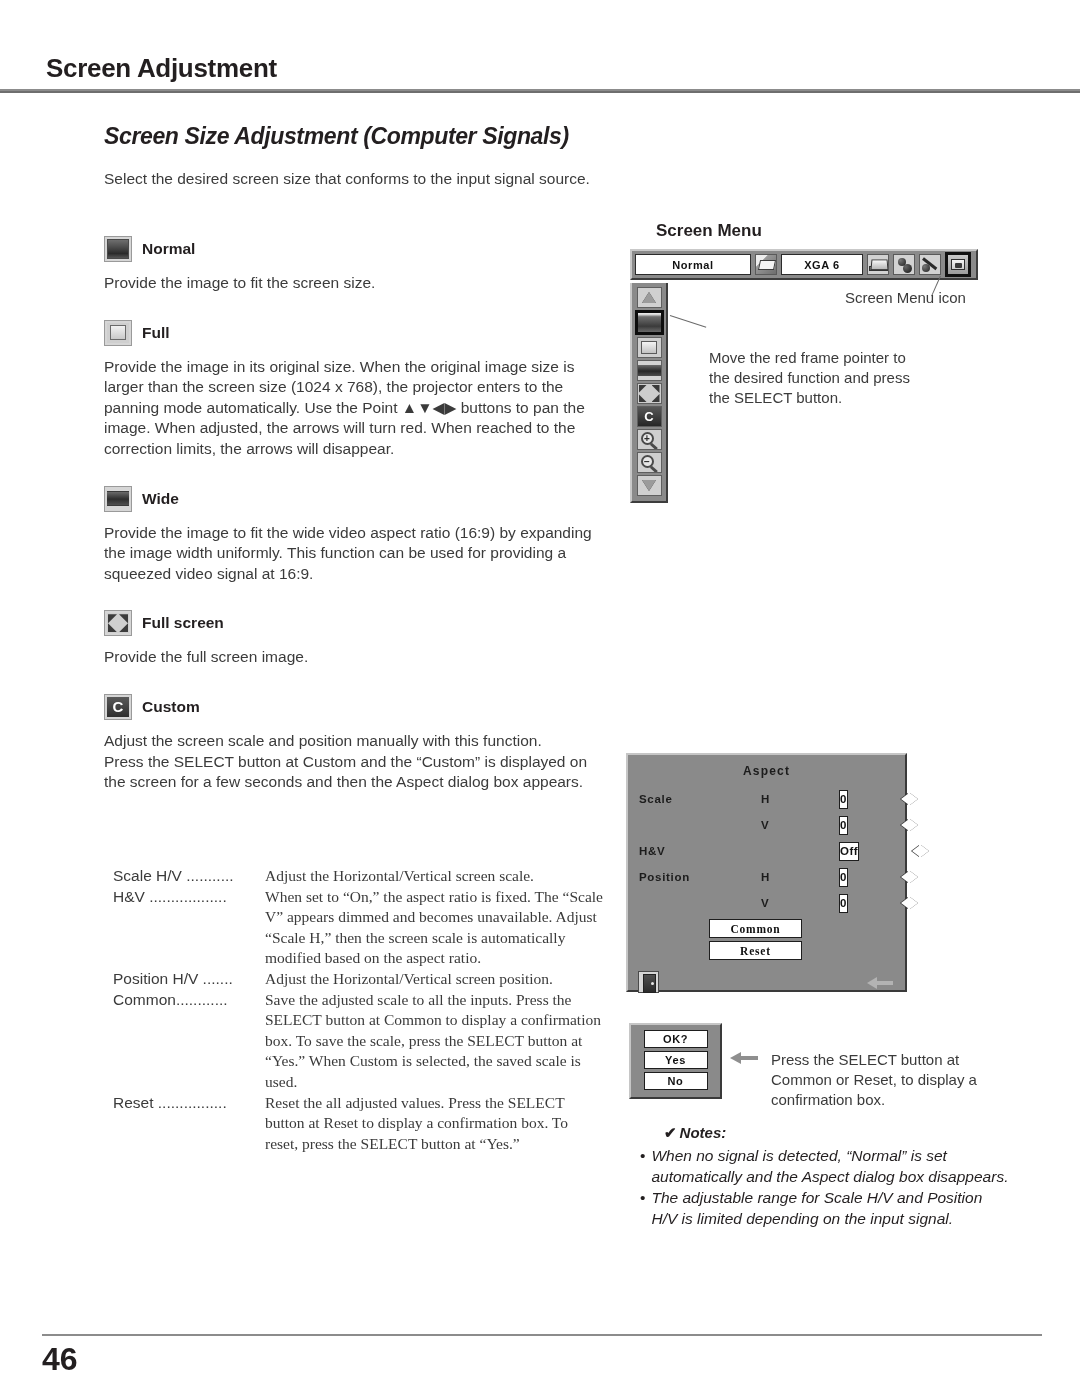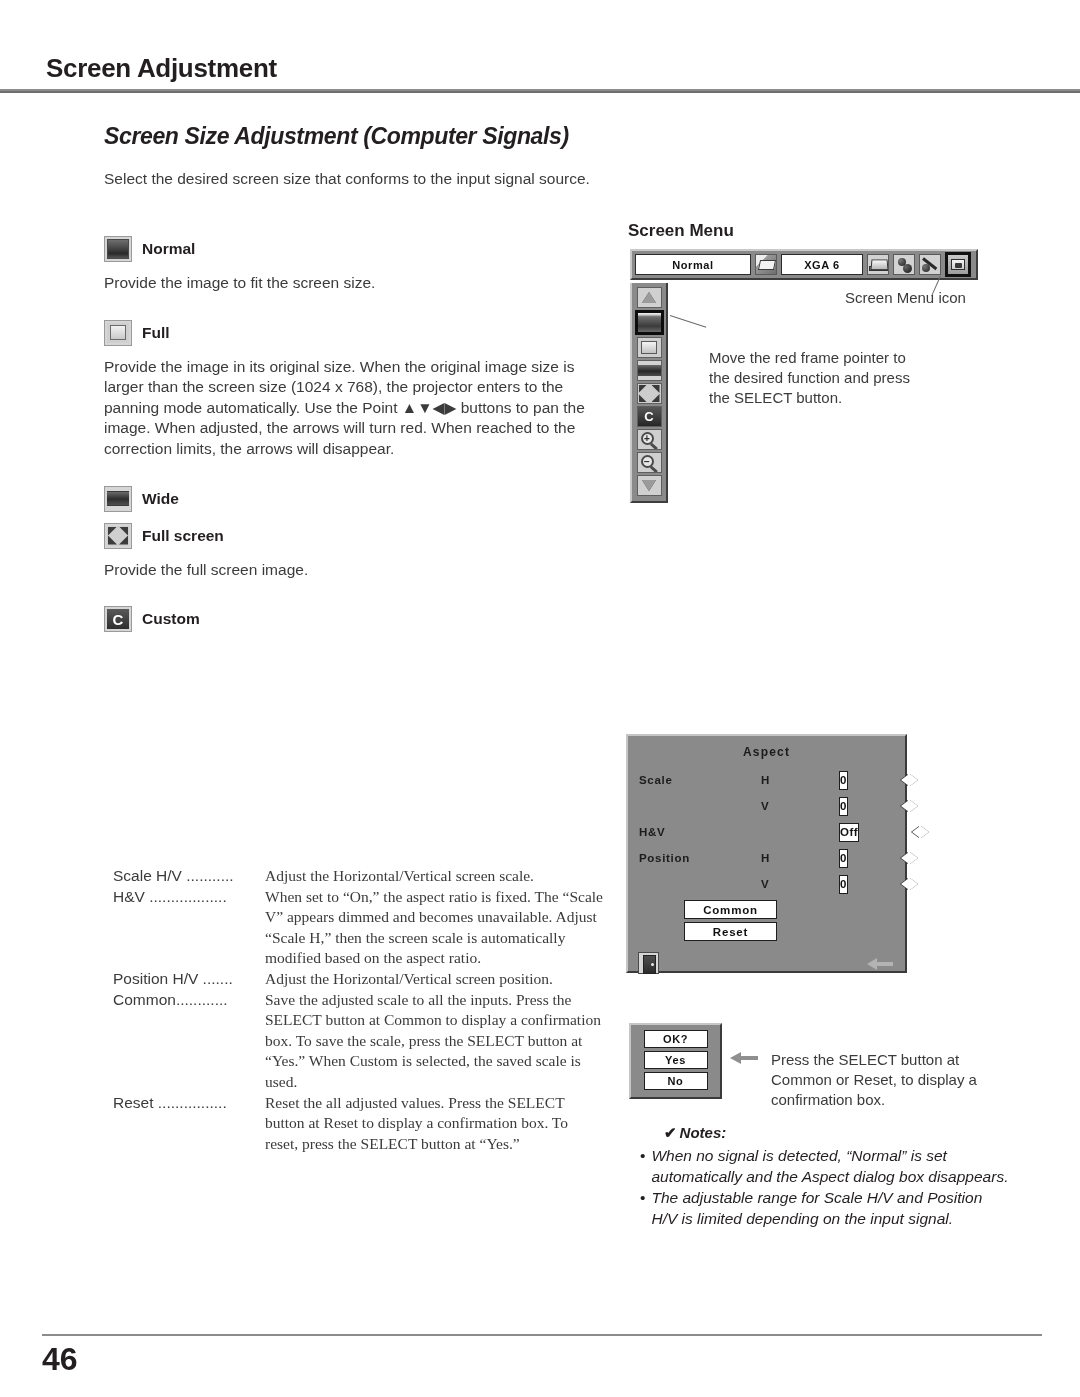--- a/index.html
+++ b/index.html
@@ -145,21 +145,21 @@
     width: 152px;
     flex: 0 0 152px;
     white-space: nowrap;
     overflow: hidden;
   }
   .defrow .desc { flex: 1; font-family: Liberation Serif, serif; }
 
   
   .screen-menu-title {
     position: absolute;
-    left: 628px; top: 221px;
+    left: 656px; top: 221px;
     font-size: 17px;
     font-weight: bold;
     color: #231f20;
   }
 
   
   .osd-bar {
     position: absolute;
     left: 630px; top: 249px;
     width: 348px; height: 31px;
@@ -311,21 +311,21 @@
     color: #3b3b3b;
   }
   .callout-icon { left: 845px; top: 288px; }
   .callout-move { left: 709px; top: 348px; }
 
   .leader { position: absolute; background: #6a6a6a; }
 
   
   .aspect-dialog {
     position: absolute;
-    left: 626px; top: 734px;
+    left: 626px; top: 753px;
     width: 281px; height: 239px;
     background: #8a8a8a;
     border-top: 2px solid #c6c6c6;
     border-left: 2px solid #c6c6c6;
     border-right: 2px solid #3a3a3a;
     border-bottom: 2px solid #3a3a3a;
     font-family: "Liberation Sans", sans-serif;
   }
   .aspect-title {
     text-align: center;
@@ -368,21 +368,21 @@
   .ar-arrows .la {
     width:0;height:0;border-top:6px solid transparent;border-bottom:6px solid transparent;
     border-right:8px solid #ffffff;
     filter: drop-shadow(-0.5px 0 0.3px #2a2a2a);
   }
   .ar-arrows .ra {
     width:0;height:0;border-top:6px solid transparent;border-bottom:6px solid transparent;
     border-left:8px solid #ffffff;
     filter: drop-shadow(0.5px 0 0.3px #2a2a2a);
   }
-  .aspect-btn-row { display:flex; padding-left: 56px; margin-top: 3px; }
+  .aspect-btn-row { display:flex; padding-left: 81px; margin-top: 3px; font-family: Liberation Serif, serif; }
   .aspect-btn {
     width: 93px; height: 19px;
     background: #ffffff; border: 1px solid #1e1e1e;
     display:flex; align-items:center; justify-content:center;
     font-size: 11.5px; font-weight: bold; color: #111;
     letter-spacing: 0.8px;
   }
   .aspect-footer { position: relative; height: 40px; }
   .exit-icon {
     position: absolute; left: 10px; bottom: 7px;
@@ -504,40 +504,43 @@
     <span class="label">Full</span>
   </div>
   <div class="item-body">Provide the image in its original size. When the original image size is larger than the screen size (1024 x 768), the projector enters to the panning mode automatically. Use the Point ▲▼◀▶ buttons to pan the image. When adjusted, the arrows will turn red. When reached to the correction limits, the arrows will disappear.</div>
 
   <div class="item-head">
     <div class="mode-icon">
       <div class="mi-inner mi-wide"></div>
     </div>
     <span class="label">Wide</span>
   </div>
+  <div class="item-body">Provide the image to fit the wide video aspect ratio (16:9) by expanding the image width uniformly. This function can be used for providing a squeezed video signal at 16:9.</div>
 
   <div class="item-head">
     <div class="mode-icon">
       <div class="mi-inner mi-full">
         <span class="q q1"></span>
           <span class="q q2"></span>
         <span class="q q3"></span>
           <span class="q q4"></span>
       </div>
     </div>
     <span class="label">Full screen</span>
   </div>
   <div class="item-body">Provide the full screen image.</div>
 
   <div class="item-head">
     <div class="mode-icon">
       <div class="mi-inner mi-custom">C</div>
     </div>
     <span class="label">Custom</span>
   </div>
+  <div class="item-body tight" style="white-space:pre-line">Adjust the screen scale and position manually with this function.
+Press the SELECT button at Custom and the “Custom” is displayed on the screen for a few seconds and then the Aspect dialog box appears.</div>
 </div>
 
 <div class="deflist">
   <div class="defrow">
     <div class="term">Scale H/V ...........</div>
     <div class="desc">Adjust the Horizontal/Vertical screen scale.</div>
   </div>
   <div class="defrow">
     <div class="term">H&amp;V ..................</div>
     <div class="desc">When set to “On,” the aspect ratio is fixed. The “Scale V” appears dimmed and becomes unavailable. Adjust “Scale H,” then the screen scale is automatically modified based on the aspect ratio.</div>

